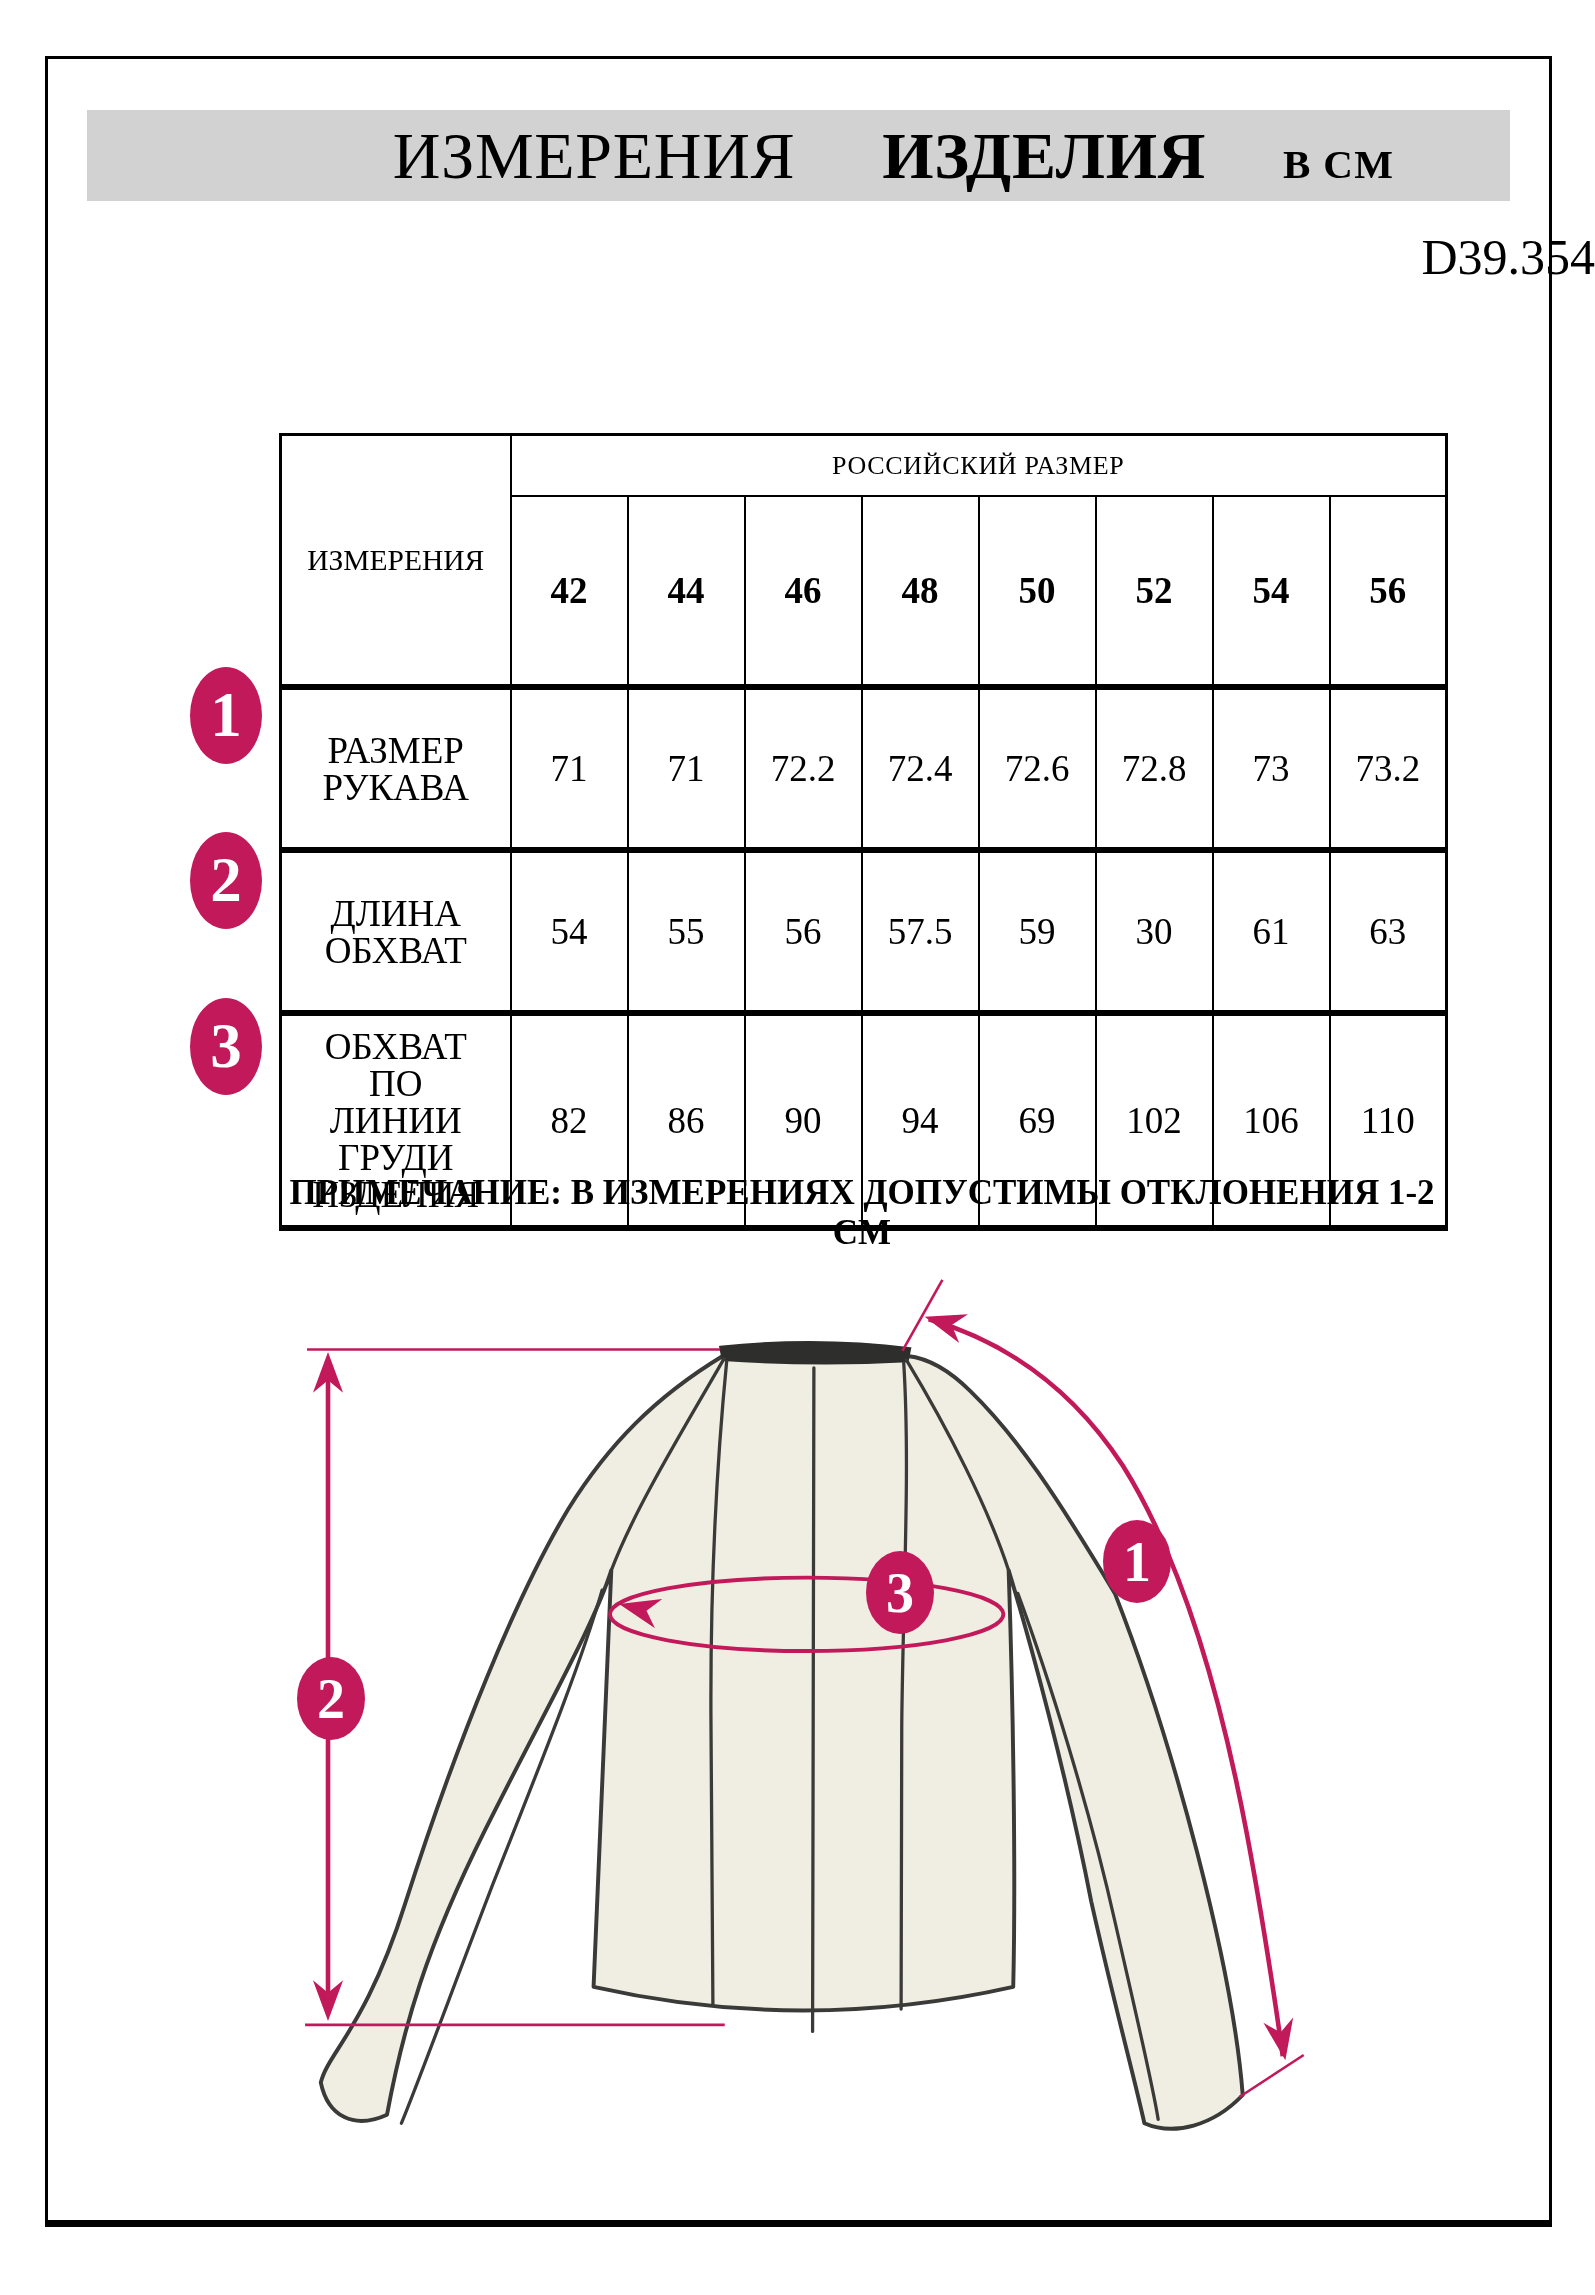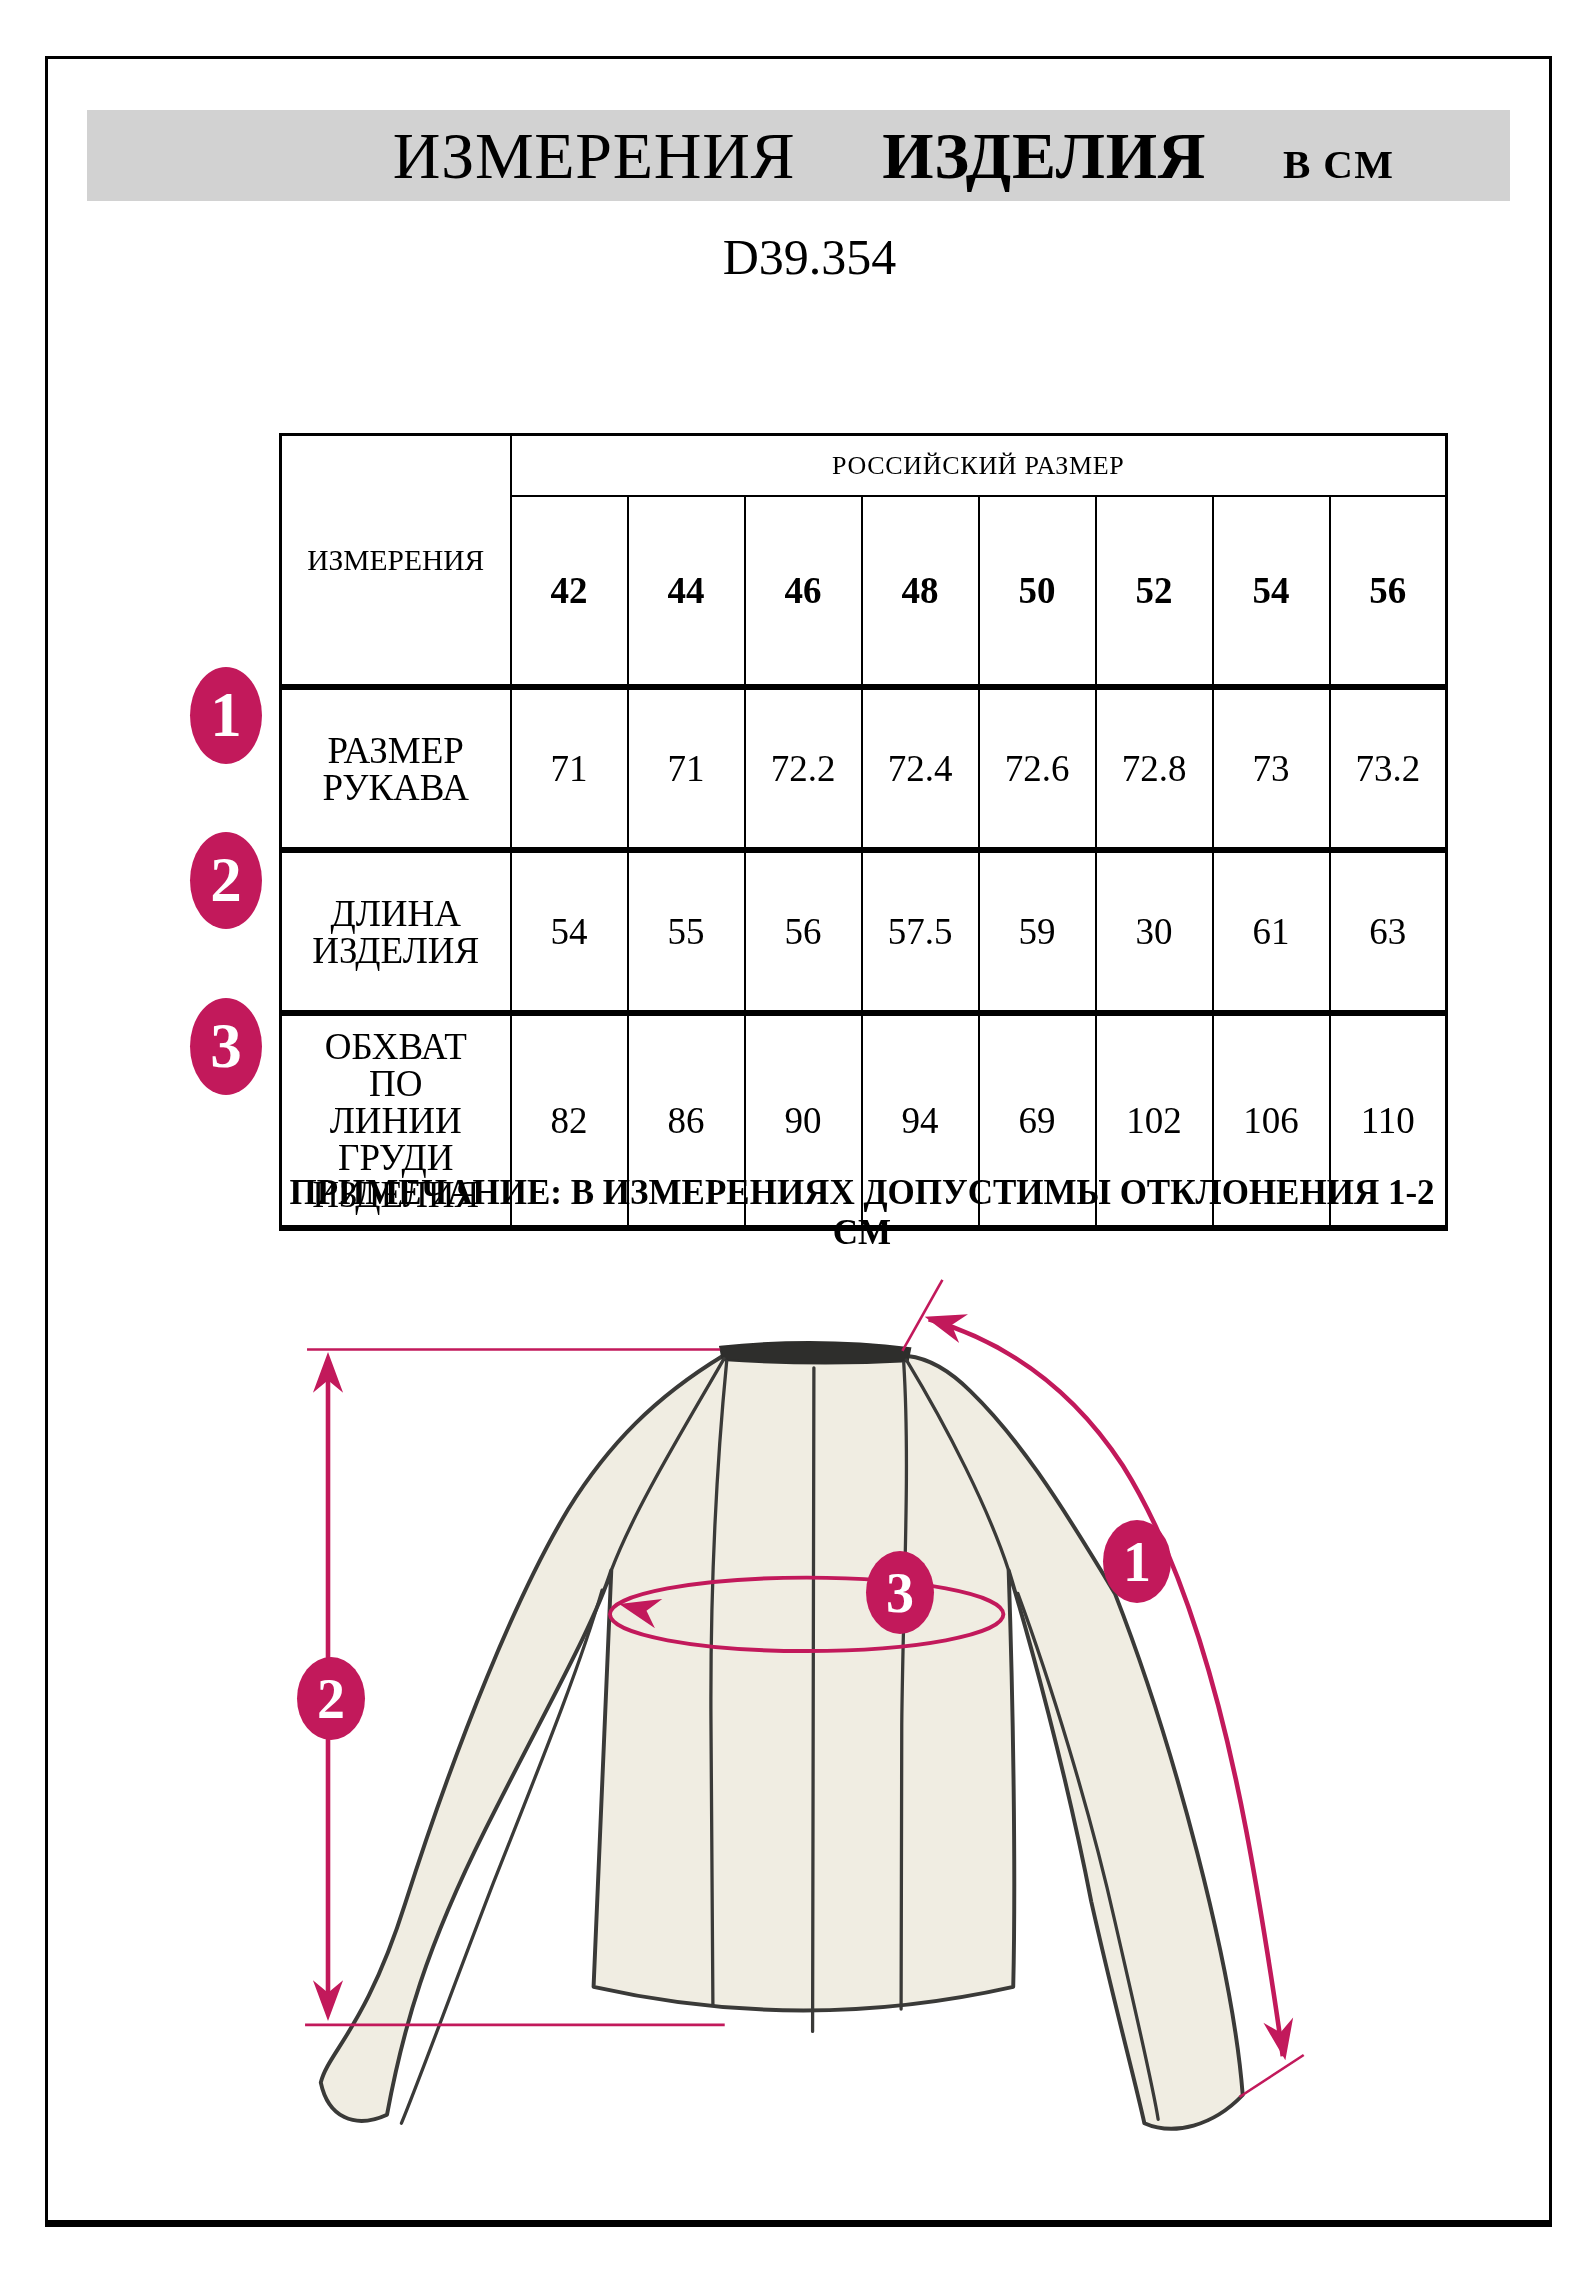--- a/index.html
+++ b/index.html
@@ -23,21 +23,21 @@
     background:#d2d2d2;
     display:flex;align-items:baseline;justify-content:center;
     padding-left:190px;box-sizing:border-box;
     white-space:nowrap;
   }
   .titlebar .w1{font-size:66px;font-weight:500;line-height:91px;letter-spacing:0.7px;}
   .titlebar .w2{font-size:66px;font-weight:800;margin-left:87px;letter-spacing:0.7px;}
   .titlebar .w3{font-size:41px;font-weight:700;margin-left:77px;letter-spacing:1.3px;margin-top:24px;}
   .article{
     position:absolute;left:0;top:228px;width:1595px;
-    text-align:center;padding-left:24px;box-sizing:border-box;
+    text-align:right;padding-left:24px;box-sizing:border-box;
     font-size:50px;font-weight:400;
   }
   .desc{
     position:absolute;left:220px;top:289px;width:1154px;
     text-align:center;font-size:37px;line-height:43px;font-weight:400;
     white-space:pre-line;
   }
   
   .tablewrap{position:absolute;left:279px;top:433px;}
   table.sizes{
@@ -121,21 +121,21 @@
         <td>71</td>
         <td>72.2</td>
         <td>72.4</td>
         <td>72.6</td>
         <td>72.8</td>
         <td>73</td>
         <td>73.2</td>
       </tr>
       <tr class="datarow">
         <td class="lbl">ДЛИНА
-ИЗДЕЛИЯ</td>
+ОБХВАТ</td>
         <td>54</td>
         <td>55</td>
         <td>56</td>
         <td>57.5</td>
         <td>59</td>
         <td>30</td>
         <td>61</td>
         <td>63</td>
       </tr>
       <tr class="datarow">

